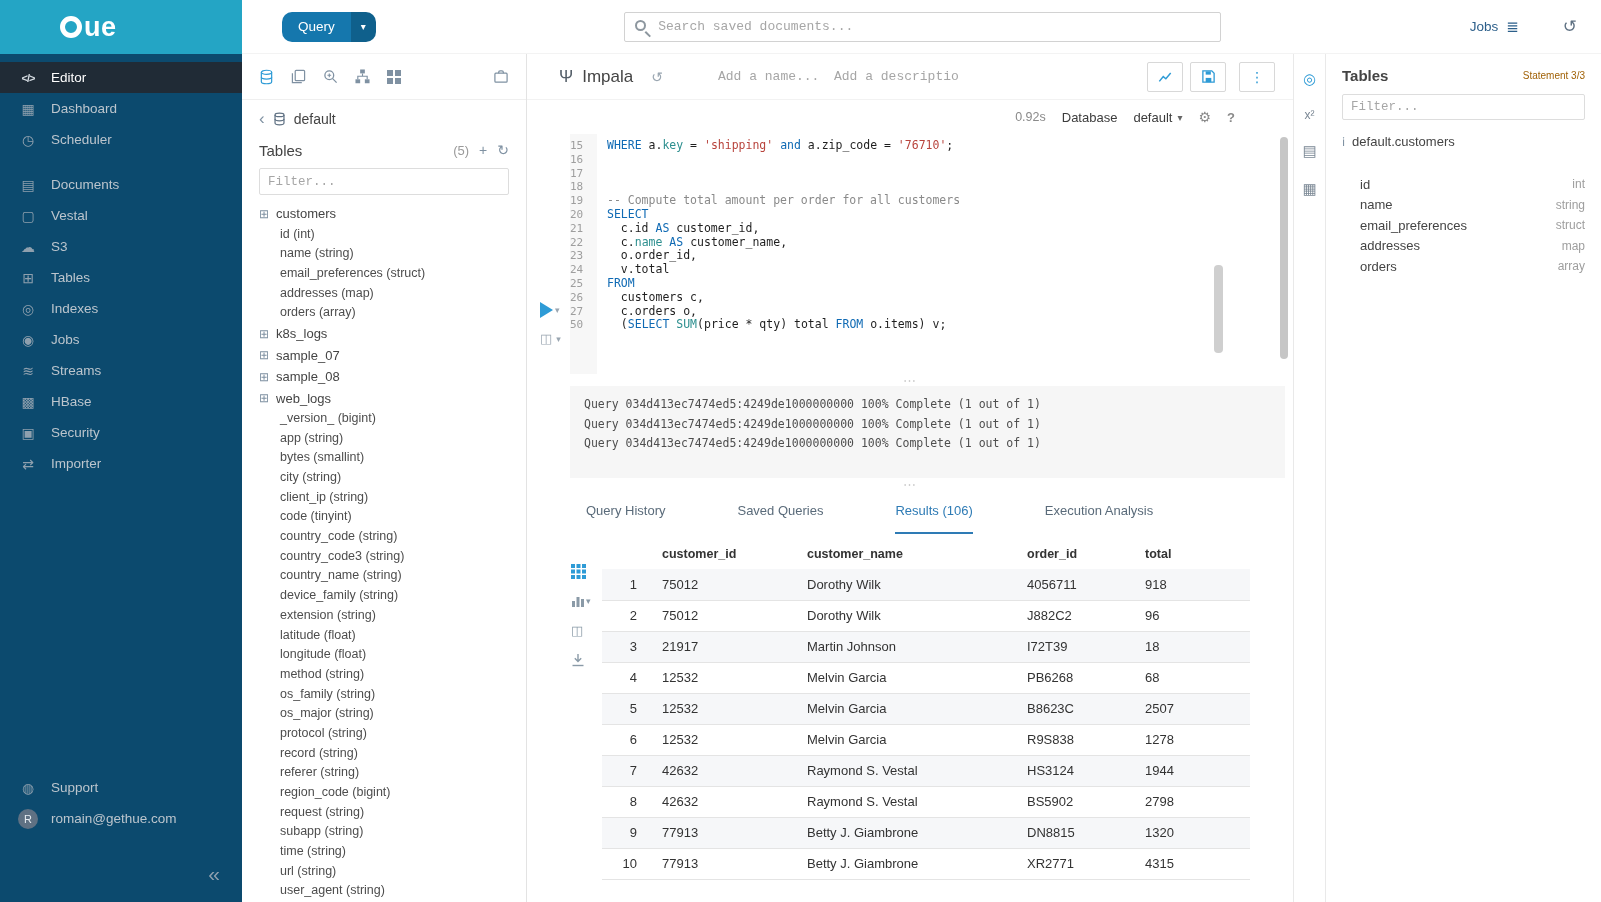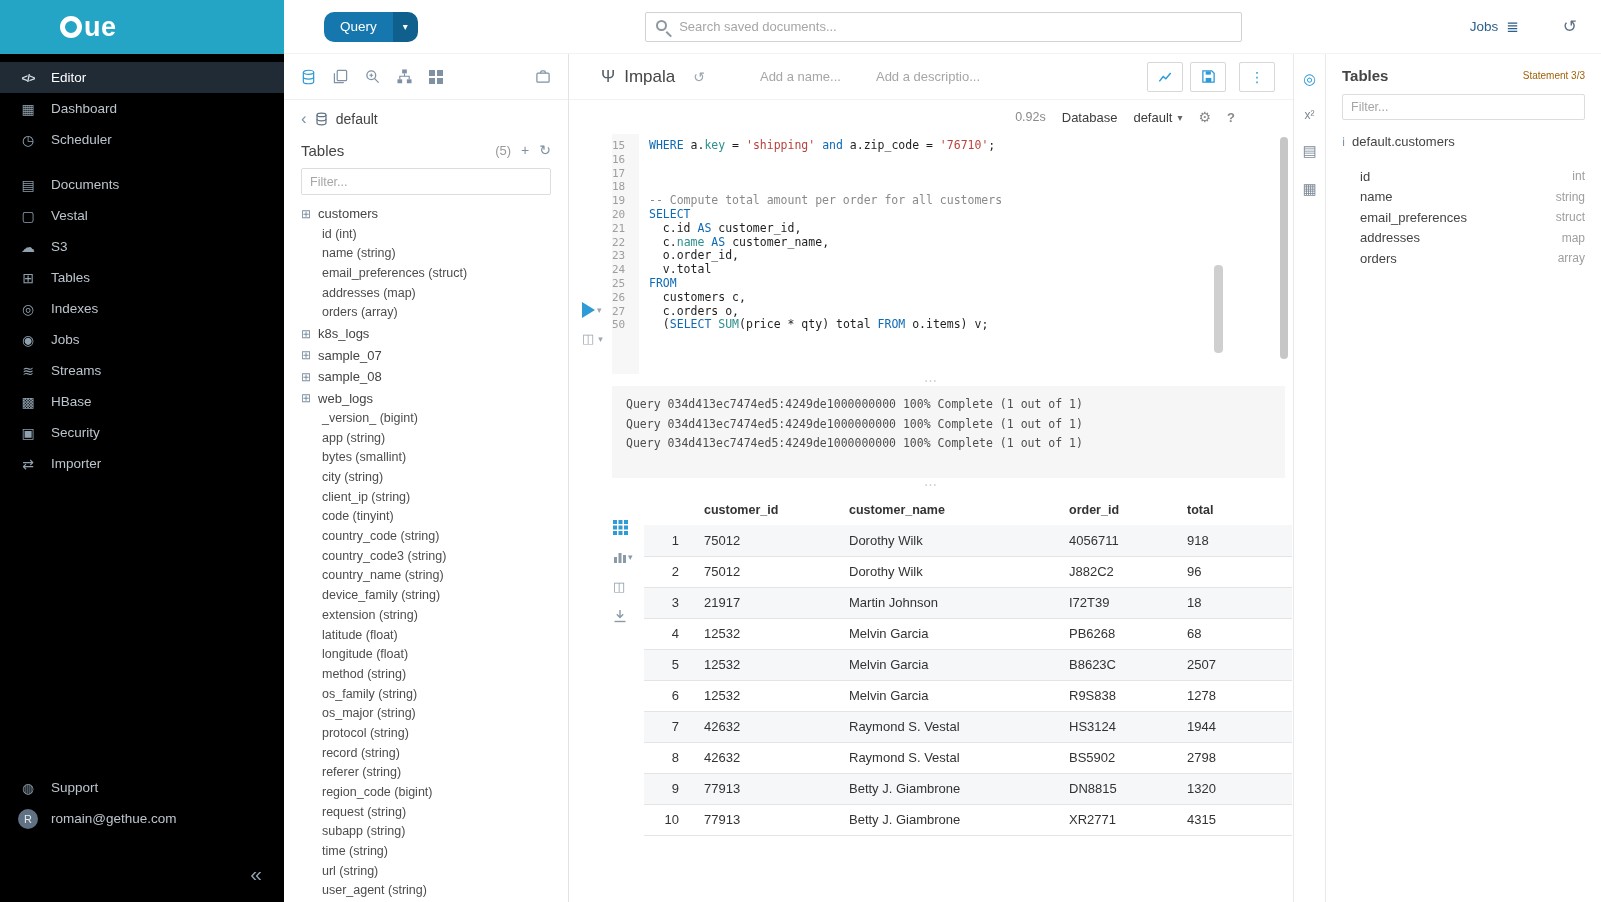--- a/index.html
+++ b/index.html
@@ -1,23 +1,23 @@
 <!DOCTYPE html>
 <html><head>
 <meta charset="utf-8">
 <style>
 *{box-sizing:border-box;margin:0;padding:0}
 html,body{width:1601px;height:902px;overflow:hidden}
 body{font-family:"Liberation Sans",sans-serif;font-size:13px;color:#333;background:#fff}
-input{font-family:Liberation Sans, sans-serif}
+input{font-family:Liberation Mono, monospace}
 ::placeholder{color:#a6a6a6;opacity:1}
 .app{display:flex;width:1601px;height:902px}
 
 
-.sidebar{width:284px;flex:none;background:#000000;color:#bcc5cd;position:relative}
+.sidebar{width:242px;flex:none;background:#0c4a6e;color:#bcc5cd;position:relative}
 .logo{height:54px;background:#24a5c5;display:flex;align-items:center;padding-left:60px;cursor:pointer}
 .logo-ring{width:22px;height:22px;border:5px solid #fff;border-radius:50%;display:inline-block}
 .logo-text{color:#fff;font-size:27px;font-weight:bold;margin-left:2px;letter-spacing:.5px}
 nav{display:block;padding-top:8px}
 .nav-item{height:31px;display:flex;align-items:center;padding-left:17px;gap:12px;font-size:13.5px;cursor:pointer;white-space:nowrap}
 .nav-item.gap{margin-top:14px}
 .nav-item.active{background:#202b36;color:#fff}
 .nav-icon{width:22px;text-align:center;color:#8fa0ae;font-size:14px;flex:none}
 .nav-item.active .nav-icon{color:#d6dde3}
 .code-ic{font-size:11px;font-weight:bold;letter-spacing:-1px}
@@ -121,21 +121,21 @@
 .rail-ic{color:#7a8794;font-size:15px;cursor:pointer}
 .rail-ic.active{color:#2e9bd6}
 .rail-ic.fn{font-size:12px;font-weight:normal}
 .assist-right{width:276px;flex:none;border-left:1px solid #e9e9e9;padding:13px 16px;overflow:hidden}
 .ra-header{display:flex;align-items:center}
 .ra-title{font-size:15px;font-weight:bold;color:#444}
 .ra-counter{margin-left:auto;font-size:10px;color:#a16207}
 .ra-filter{width:100%;height:26px;margin-top:10px;border:1px solid #ddd;border-radius:2px;padding:0 8px;font-size:12.5px;color:#444;outline:none}
 .ra-table{display:flex;align-items:center;gap:7px;margin-top:13px;font-size:13px;color:#444;cursor:pointer}
 .info-ic{color:#7f91a2;font-size:12px}
-.ra-cols{margin-top:16px}
+.ra-cols{margin-top:24px}
 .ra-col{display:flex;align-items:center;height:20.5px;padding-left:18px}
 .ra-col-name{font-size:13px;color:#444}
 .ra-col-type{margin-left:auto;font-size:12px;color:#9e9e9e}
 </style>
 </head>
 <body>
 
 <div class="app">
 
   <aside class="sidebar">
@@ -428,20 +428,26 @@
         <div class="log-box">
           <div>
               <div class="log-line">Query 034d413ec7474ed5:4249de1000000000 100% Complete (1 out of 1)</div>
               <div class="log-line">Query 034d413ec7474ed5:4249de1000000000 100% Complete (1 out of 1)</div>
               <div class="log-line">Query 034d413ec7474ed5:4249de1000000000 100% Complete (1 out of 1)</div>
             </div>
         </div>
 
         <div class="grip">⋯</div>
 
+        <div class="tabs">
+            <div class="tab">Query History</div>
+            <div class="tab">Saved Queries</div>
+            <div class="tab active">Results (106)</div>
+            <div class="tab">Execution Analysis</div>
+          </div>
 
         <div class="results">
           <div class="result-rail">
             <span class="rail-btn active">
                 <svg width="15" height="15" viewBox="0 0 15 15" fill="currentColor">
                   <rect width="4" height="4"></rect>
                   <rect x="5.5" width="4" height="4"></rect>
                   <rect x="11" width="4" height="4"></rect>
                   <rect y="5.5" width="4" height="4"></rect>
                   <rect x="5.5" y="5.5" width="4" height="4"></rect>

